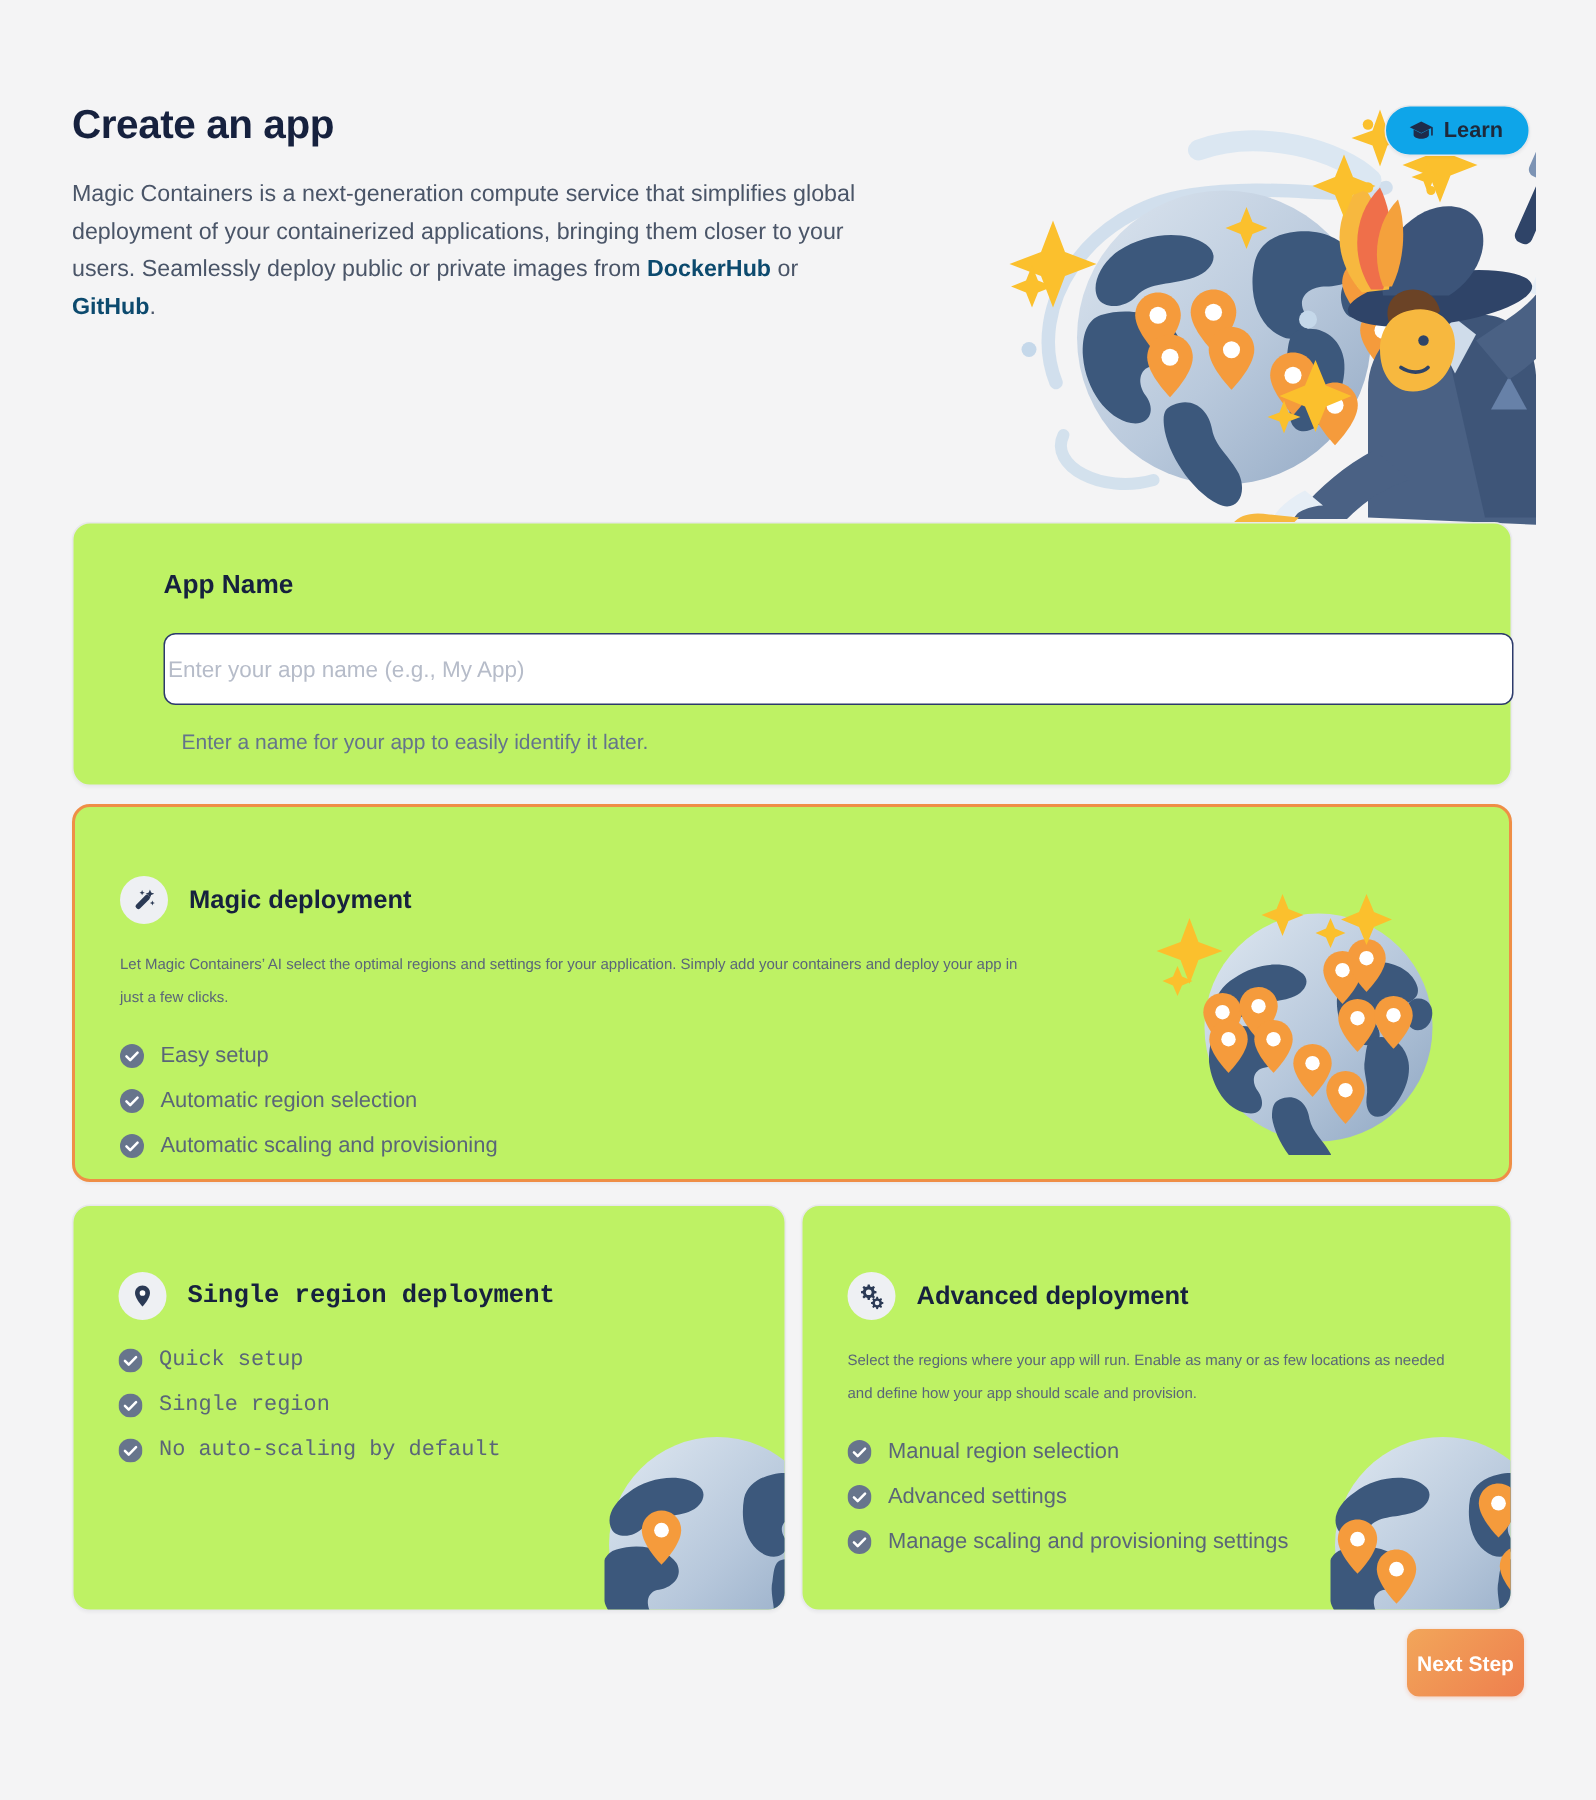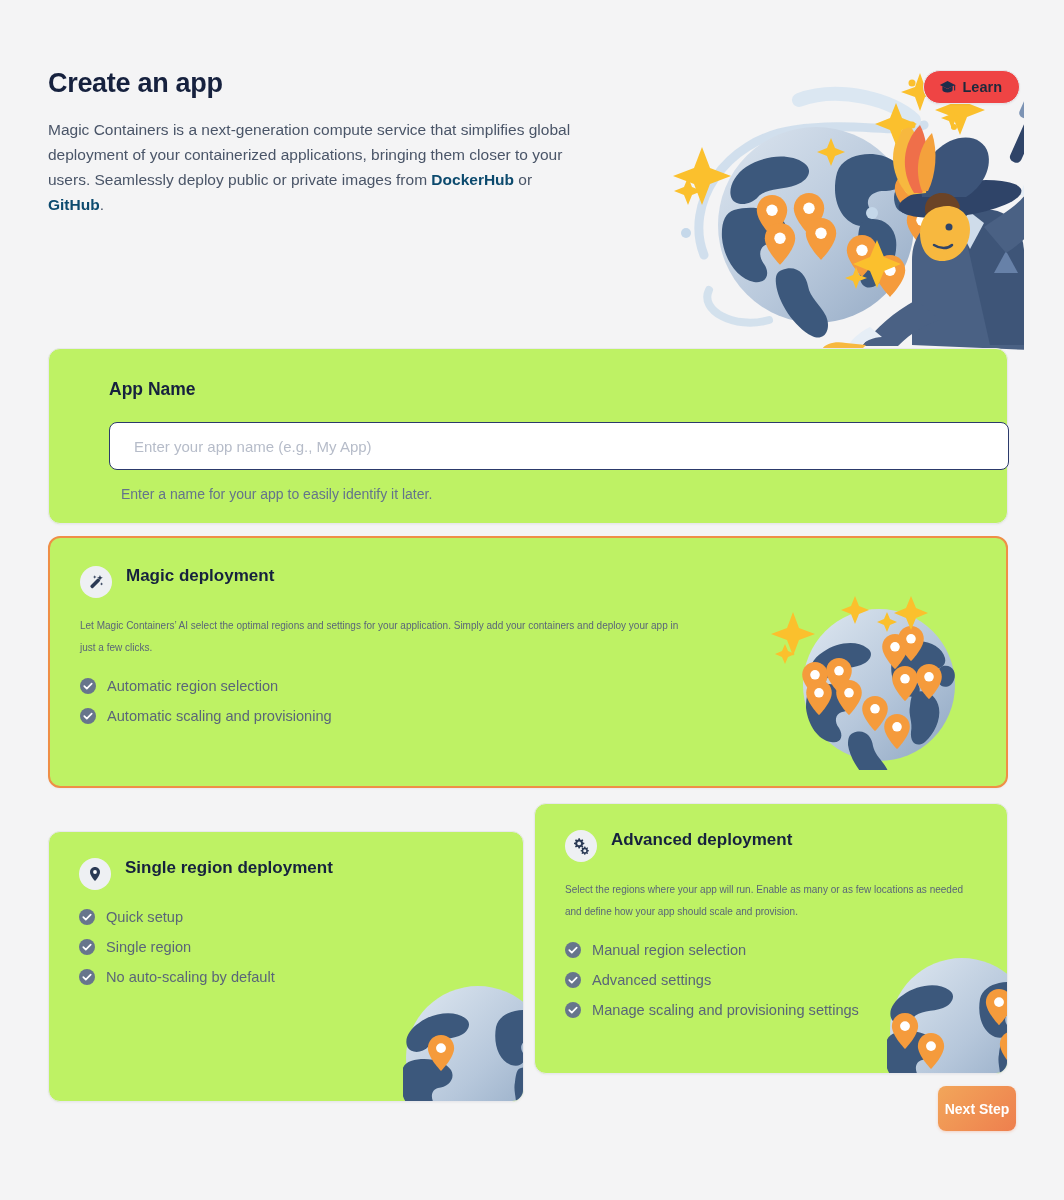--- a/index.html
+++ b/index.html
@@ -44,21 +44,21 @@
   }
   .intro b { color: #0c4a6e; font-weight: bold; }
 
   
   .learn-btn {
     position: absolute;
     right: 44px; top: 70px;
     display: flex;
     align-items: center;
     gap: 7px;
-    background: #ef4444;
+    background: #0ea5e9;
     border: 1px solid #e6e7ea;
     border-radius: 999px;
     padding: 8px 17px 8px 15px;
     font-size: 14.5px;
     font-weight: 600;
     color: #1e293b;
     box-shadow: 0 1px 2px rgba(16,24,40,.05);
     cursor: pointer;
   }
 
@@ -91,21 +91,21 @@
     margin-bottom: 22px;
     margin-left: 30px;
   }
   .text-input {
     display: block;
     margin: 0 30px;
     width: 900px;
     height: 48px;
     border: 1.6px solid #2c3a6b;
     border-radius: 8px;
-    padding: 0 24px;
+    padding: 0 2px;
     font-size: 15px;
     font-family: "Liberation Sans", sans-serif;
     color: #1e293b;
     outline: none;
     background: #fff;
   }
   .text-input::placeholder { color: #b6bcc9; }
   .field-help {
     margin: 16px 0 0 42px;
     font-size: 14px;
@@ -114,21 +114,21 @@
 
   
   #magic-card {
     left: 48px; top: 536px;
     width: 960px; height: 252px;
     border: 2px solid #ef8e46;
     padding: 28px 30px;
     overflow: hidden;
   }
 
-  .opt-head { display: flex; gap: 14px; }
+  .opt-head { display: flex; align-items: center; gap: 14px; margin-top: 18px; }
   .opt-icon-circle {
     width: 32px; height: 32px;
     border-radius: 50%;
     background: #eef0f3;
     display: flex; align-items: center; justify-content: center;
     flex: none;
   }
   .opt-title {
     font-size: 17px;
     font-weight: bold;
@@ -151,21 +151,21 @@
   .feat-text { font-size: 14.6px; color: #5a6678; }
 
   #magic-card .opt-desc { max-width: 600px; }
   .magic-globe {
     position: absolute;
     right: 35px; top: 52px;
     width: 200px; height: 180px;
   }
 
   
-  #single-card { left: 48px;  top: 831px; width: 476px; height: 271px; padding: 26px 30px; overflow: hidden; }
+  #single-card { left: 48px;  top: 803px; width: 476px; height: 271px; padding: 26px 30px; overflow: hidden; font-family: Liberation Mono, monospace; }
   #advanced-card { left: 534px; top: 803px; width: 474px; height: 271px; padding: 26px 30px; overflow: hidden; }
 
   #single-card .opt-desc, #advanced-card .opt-desc { max-width: 405px; }
 
   .corner-globe {
     position: absolute;
     right: -30px; bottom: -32px;
     width: 150px; height: 150px;
   }
 
@@ -346,20 +346,27 @@
       </span>
       <span class="opt-title">Magic deployment</span>
     </div>
     <div class="opt-desc">Let Magic Containers’ AI select the optimal regions and settings for your application. Simply add your containers and deploy your app in just a few clicks.</div>
     <div class="feat-list">
       <div class="feat">
         <svg width="16" height="16" viewBox="0 0 16 16">
             <circle cx="8" cy="8" r="8" fill="#67758c"></circle>
             <path d="M4.3 8.2 l2.5 2.5 l4.9 -5" stroke="#fff" stroke-width="1.7" fill="none" stroke-linecap="round" stroke-linejoin="round"></path>
           </svg>
+        <span class="feat-text">Easy setup</span>
+      </div>
+      <div class="feat">
+        <svg width="16" height="16" viewBox="0 0 16 16">
+            <circle cx="8" cy="8" r="8" fill="#67758c"></circle>
+            <path d="M4.3 8.2 l2.5 2.5 l4.9 -5" stroke="#fff" stroke-width="1.7" fill="none" stroke-linecap="round" stroke-linejoin="round"></path>
+          </svg>
         <span class="feat-text">Automatic region selection</span>
       </div>
       <div class="feat">
         <svg width="16" height="16" viewBox="0 0 16 16">
             <circle cx="8" cy="8" r="8" fill="#67758c"></circle>
             <path d="M4.3 8.2 l2.5 2.5 l4.9 -5" stroke="#fff" stroke-width="1.7" fill="none" stroke-linecap="round" stroke-linejoin="round"></path>
           </svg>
         <span class="feat-text">Automatic scaling and provisioning</span>
       </div>
     </div>

